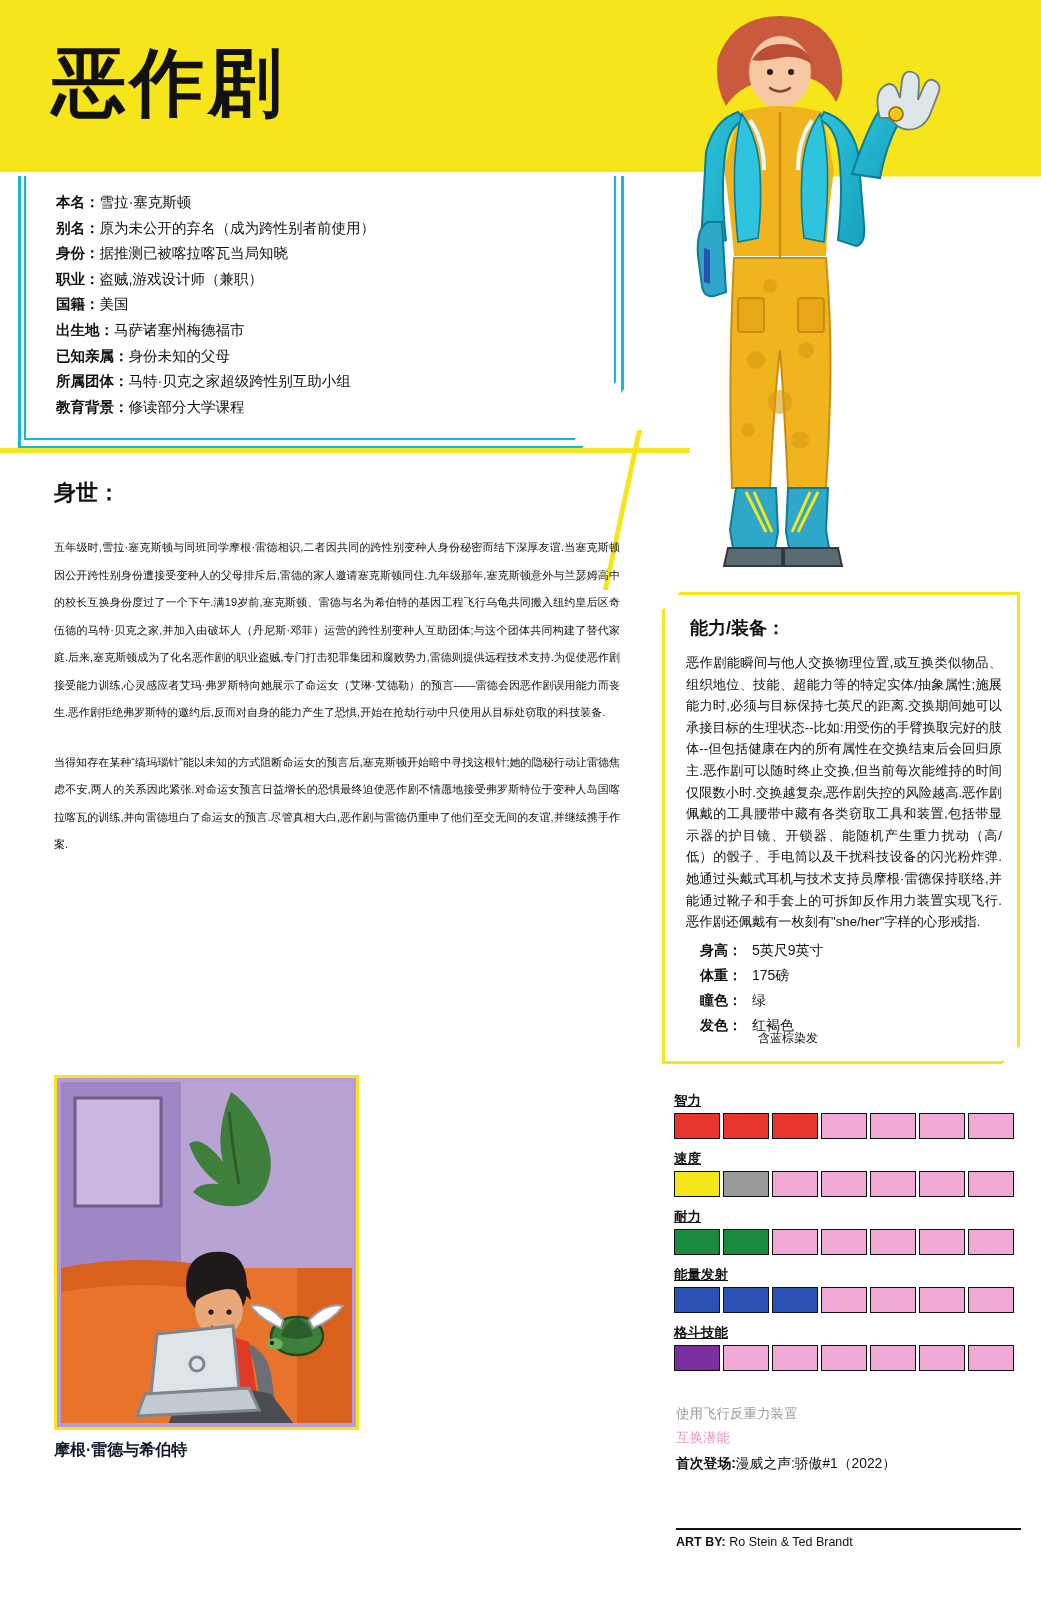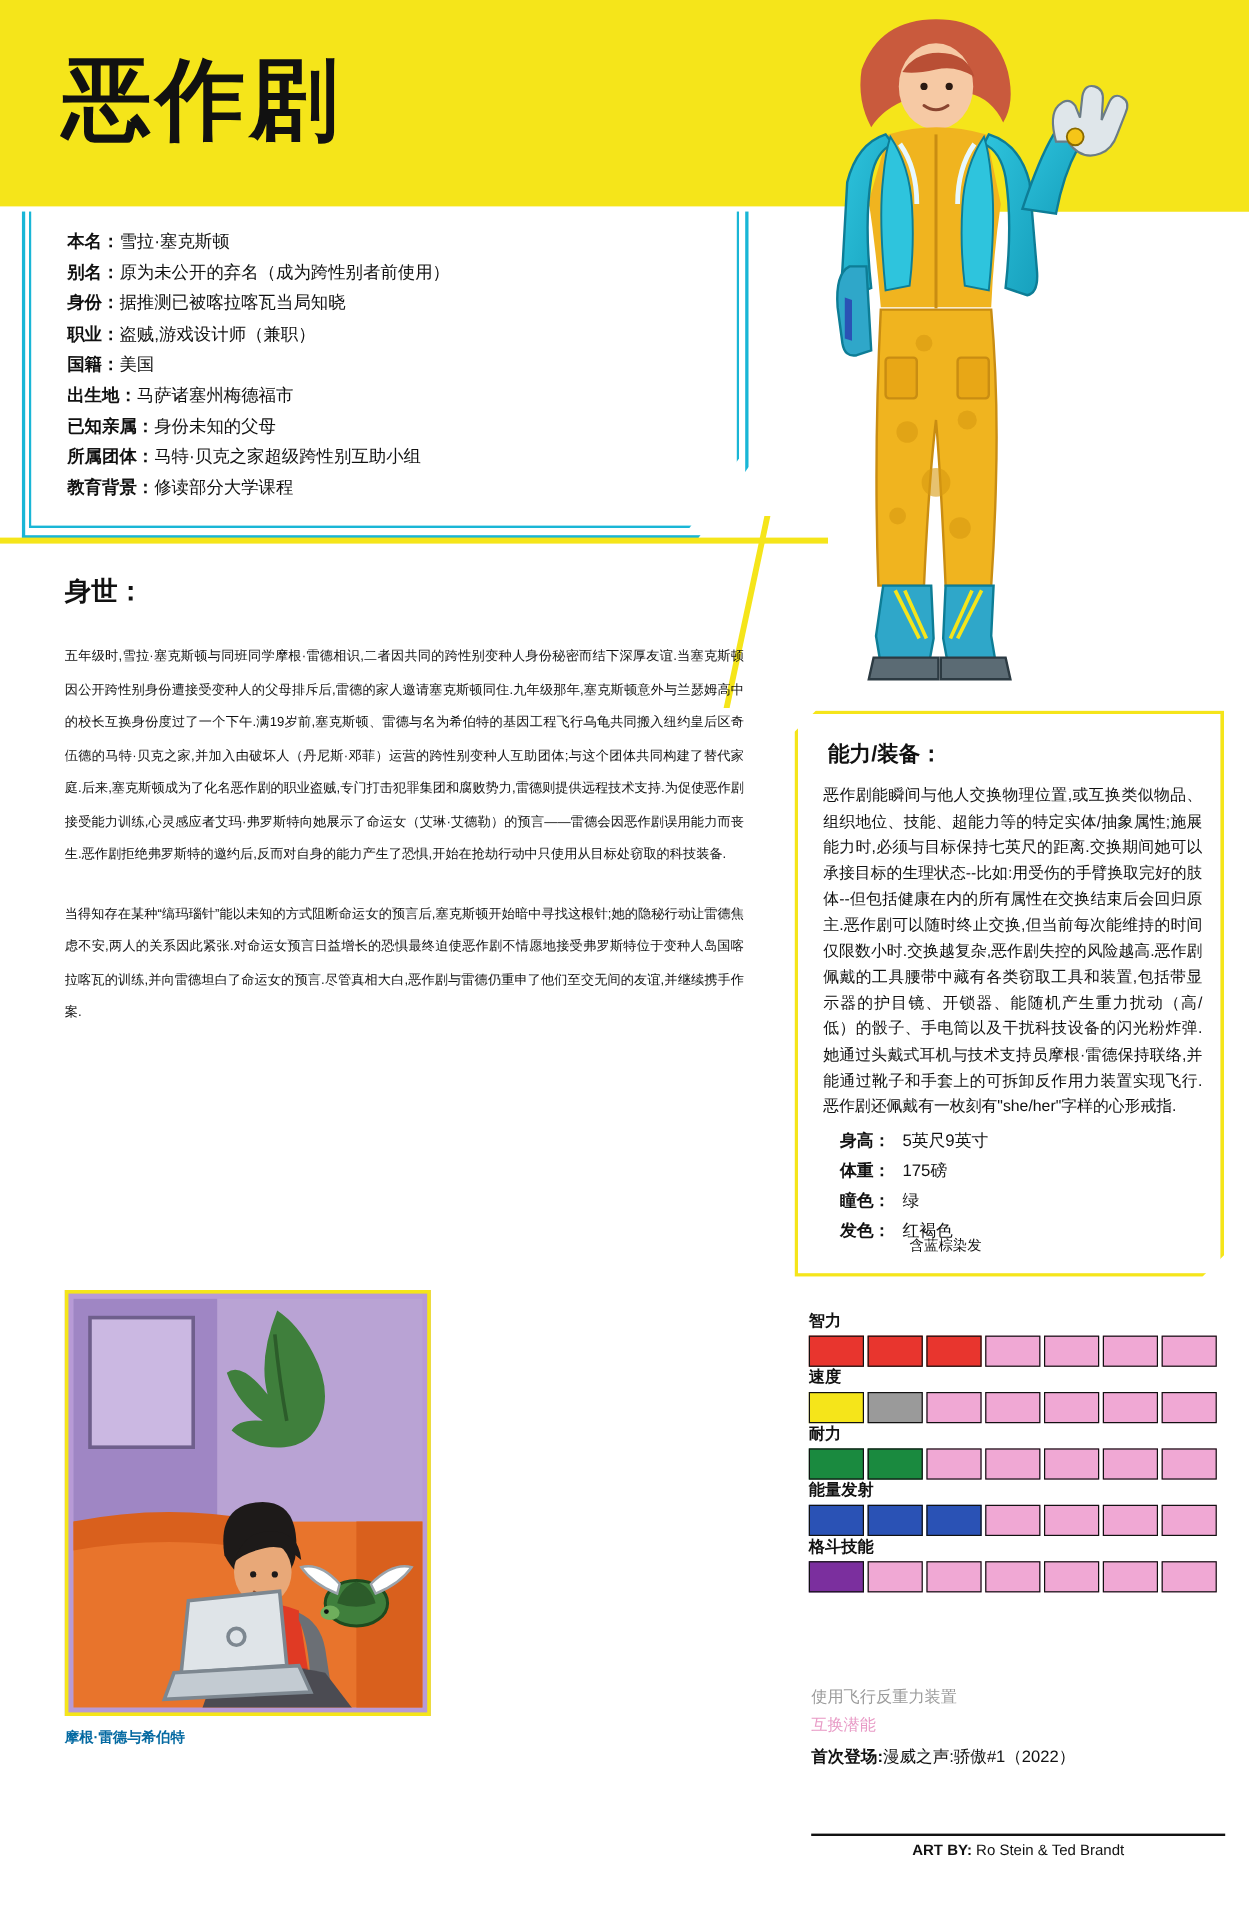--- a/index.html
+++ b/index.html
@@ -67,21 +67,21 @@
   .origin-body p{margin:0 0 22px 0;}
 
   
   .photo-wrap{
     position:absolute;left:54px;top:1075px;width:305px;height:355px;
     border:3px solid #f5e51a;box-sizing:border-box;background:#b79ad6;
   }
   .photo-inner{position:absolute;inset:4px;overflow:hidden;}
   .photo-caption{
     position:absolute;left:54px;top:1440px;width:340px;
-    font-size:12px;font-weight:bold;color:#0369a1;
+    font-size:16px;font-weight:bold;color:#0f172a;
   }
 
   
   .art{
     position:absolute;left:630px;top:0;width:411px;height:600px;
   }
 
   
   .abil{
     position:absolute;left:662px;top:592px;width:358px;height:472px;
@@ -99,33 +99,33 @@
     position:absolute;left:700px;top:938px;width:300px;
     font-size:14px;line-height:25px;
   }
   .stats-lines .srow b{display:inline-block;width:52px;font-weight:bold;}
   .stats-note{
     position:absolute;left:758px;top:1030px;font-size:12px;color:#111;
   }
 
   
   .bars{position:absolute;left:674px;top:1092px;width:340px;}
-  .bargroup{}
+  .bargroup{margin-bottom:11px;text-decoration:underline;}
   .barlabel{font-size:13.5px;font-weight:bold;margin-bottom:3px;color:#111;}
   .barrow{display:flex;gap:3px;}
   .cell{width:46px;height:26px;border:1.6px solid #111;box-sizing:border-box;background:#f0a8d4;}
 
   
   .foot1{position:absolute;left:676px;top:1405px;font-size:13.5px;color:#9b9b9b;}
   .foot2{position:absolute;left:676px;top:1429px;font-size:13.5px;color:#e89ac6;}
   .foot3{position:absolute;left:676px;top:1455px;font-size:13.8px;color:#111;}
   .foot3 b{font-weight:bold;}
   .artby{
     position:absolute;left:676px;top:1528px;width:345px;font-size:12.5px;color:#111;
-    border-top:2px solid #111;padding-top:5px;text-align:center;
+    border-top:2px solid #111;padding-top:5px;text-align:left;
   }
   .artby b{font-weight:bold;}
 </style>
 </head>
 <body>
 
 <div class="page">
 
   <div class="topband"></div>
   <div class="title">恶作剧</div>

